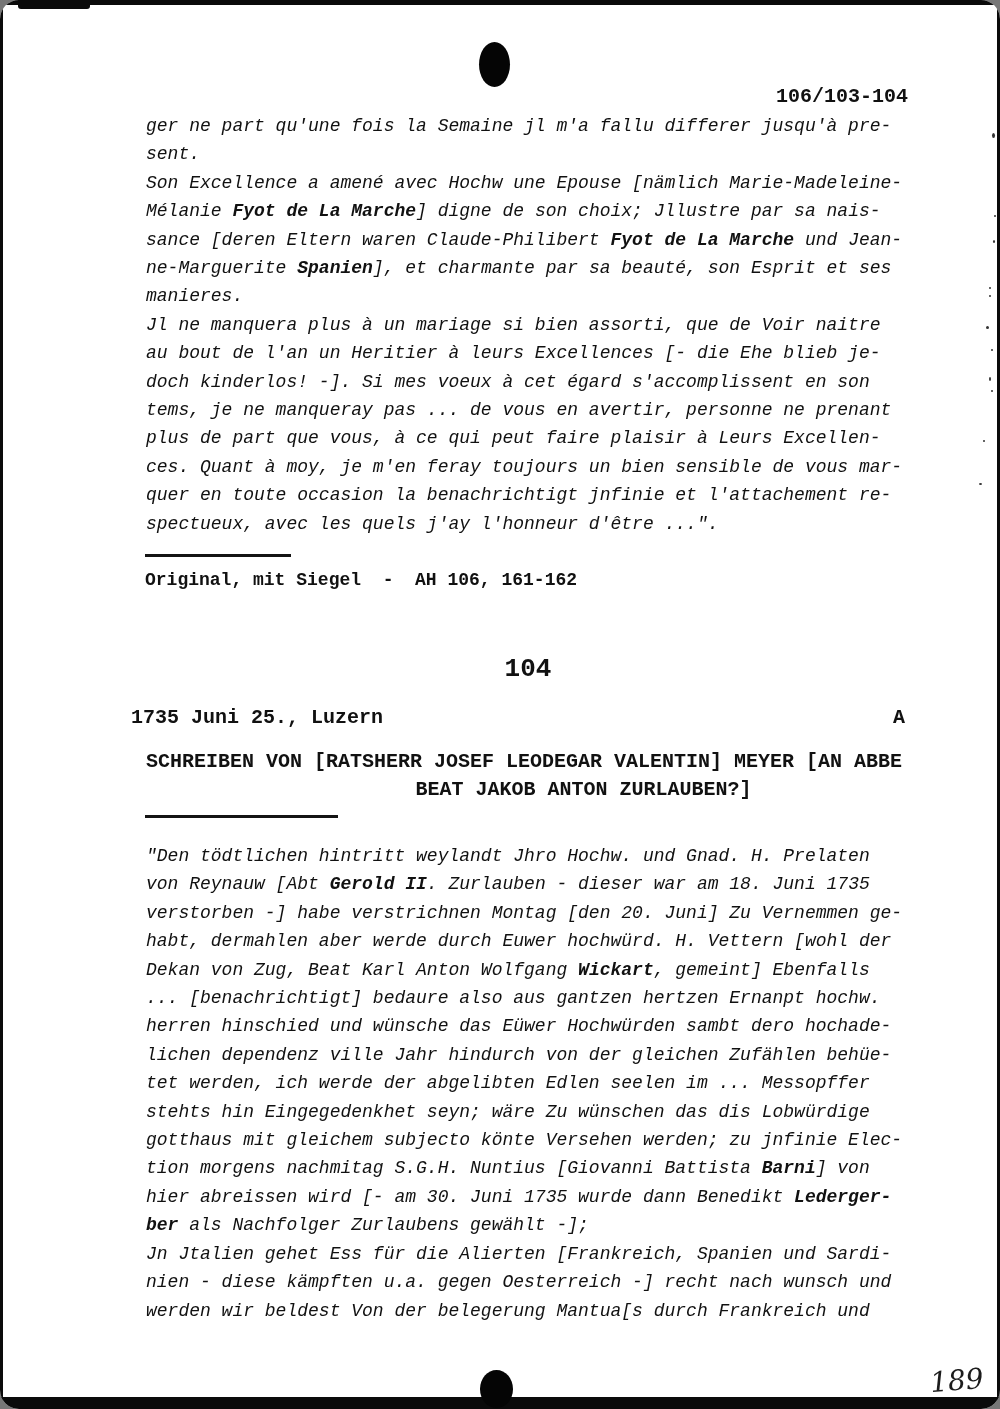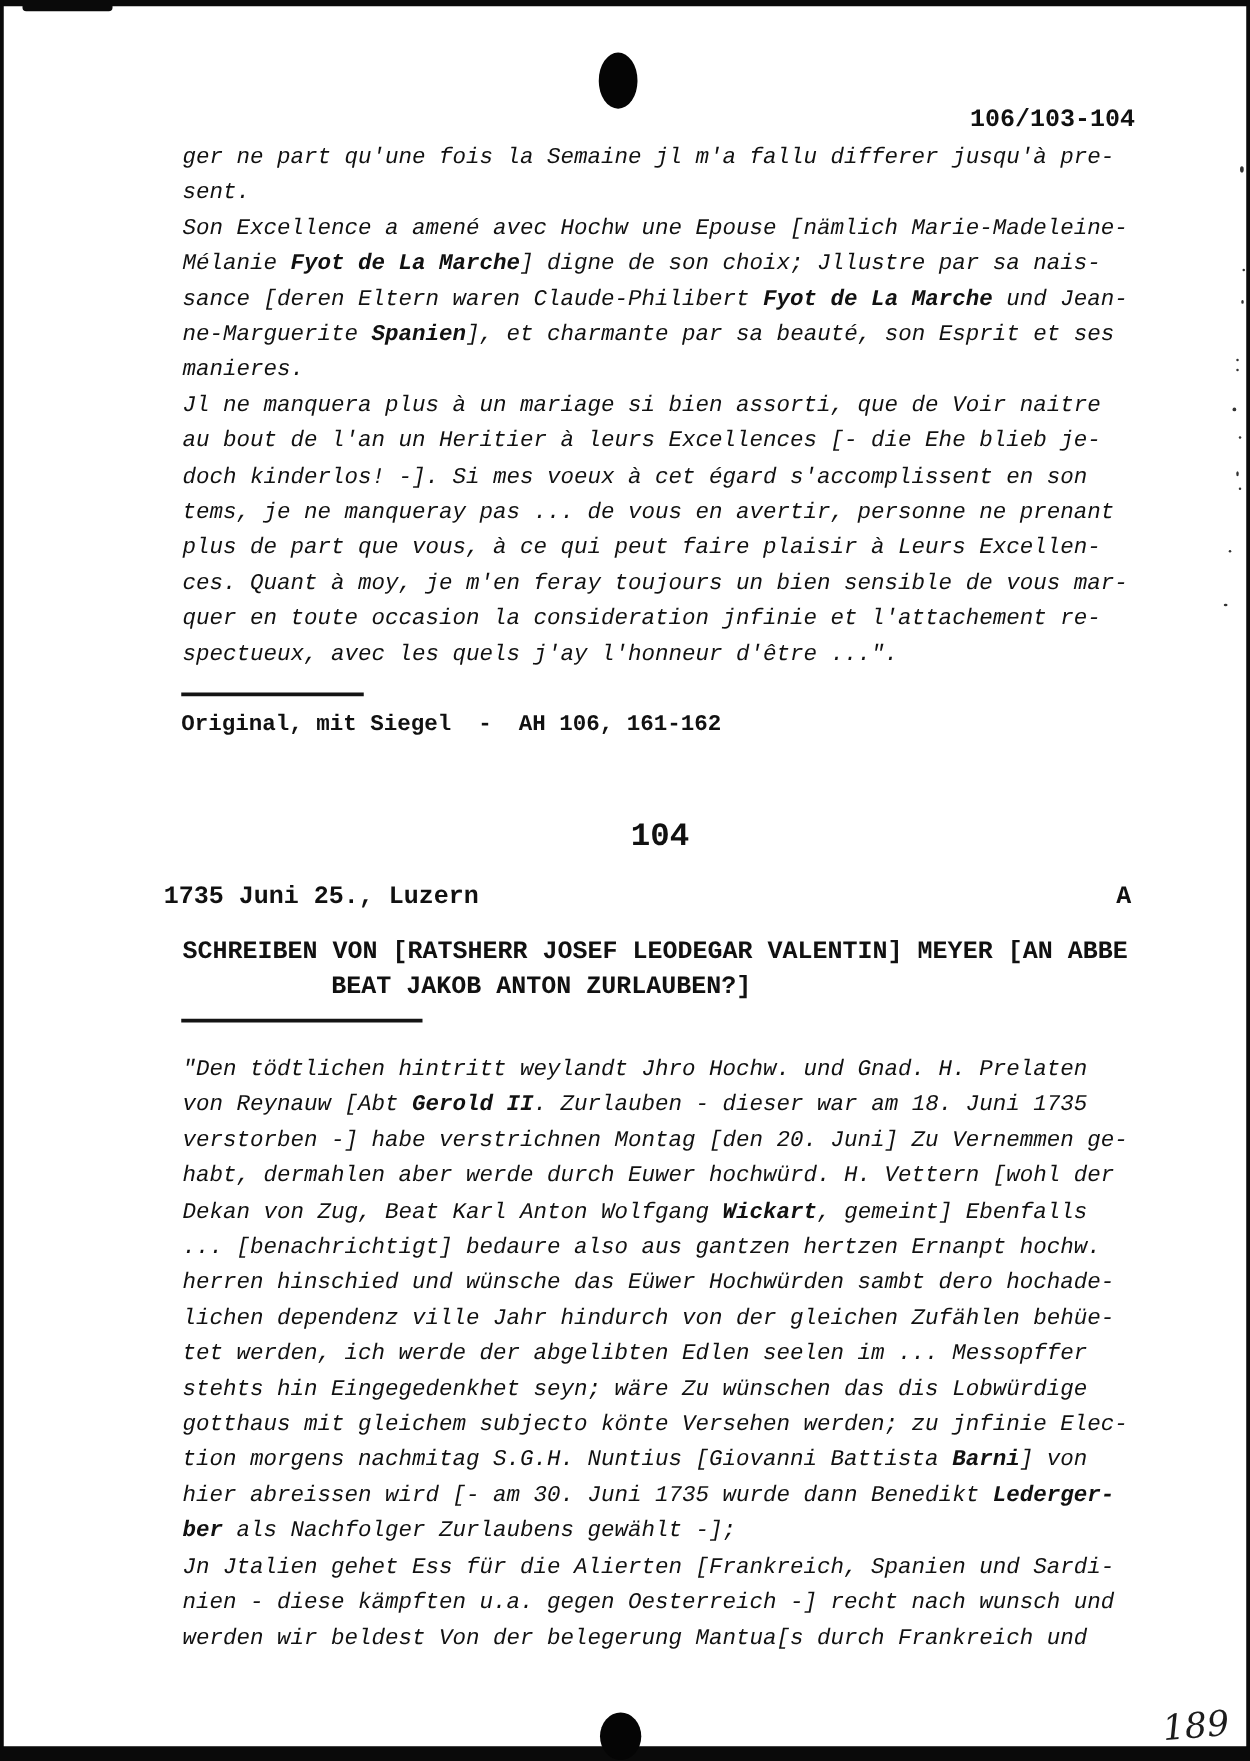--- a/index.html
+++ b/index.html
@@ -3,20 +3,21 @@
 <meta charset="utf-8">
 <style>
   html,body { margin:0; padding:0; background:#777; }
   .scan {
     position:relative;
     width:1000px; height:1409px;
     background:#ffffff;
     overflow:hidden;
     font-family:"Liberation Mono","DejaVu Sans Mono",monospace;
     color:#111;
+    border-radius:19px;
   }
   
   .bar-top    { position:absolute; left:0; top:0; width:1000px; height:5px; background:#0a0a0a; }
   .bar-top-blob{ position:absolute; left:18px; top:0; width:72px; height:9px; background:#0a0a0a; border-radius:0 0 3px 3px; }
   .bar-bottom { position:absolute; left:0; top:1397px; width:1000px; height:12px; background:#0a0a0a; }
   .edge-left  { position:absolute; left:0; top:0; width:3px; height:1409px; background:#0a0a0a; }
   .edge-right { position:absolute; left:997px; top:0; width:3px; height:1409px; background:#0a0a0a; }
   .punch-hole { position:absolute; background:#050505; border-radius:50%; }
   .hole-top    { left:479px; top:42px;  width:31px; height:45px; }
   .hole-bottom { left:480px; top:1370px; width:33px; height:38px; }
@@ -29,21 +30,21 @@
   .b { font-weight:bold; }
 
   .page-number { position:absolute; top:85px; right:92px; font-size:20px; font-weight:bold; white-space:pre; }
   .separator { position:absolute; background:#141414; }
   .sep-1 { left:145px; top:554px; width:146px; height:3px; }
   .sep-2 { left:145px; top:815px; width:193px; height:3px; }
   .source-line { position:absolute; left:145px; top:570px; font-size:18px; font-weight:bold; white-space:pre;text-align:right; }
   .entry-number { position:absolute; left:28px; top:654px; width:1000px; text-align:center; font-size:26px; font-weight:bold; }
   .dateline { position:absolute; left:131px; top:706px; font-size:20px; font-weight:bold; white-space:pre; }
   .marginal-a { position:absolute; left:893px; top:706px; font-size:20px; font-weight:bold; }
-  .heading { position:absolute; left:146px; top:748px; font-size:20px; font-weight:bold; line-height:28.4px; }
+  .heading { position:absolute; left:146px; top:748px; font-size:20px; font-weight:bold; line-height:28.4px;text-align:center; }
   .heading .h2 { padding-left:119px; }
   .heading div { white-space:pre; }
 
   .handwritten {
     position:absolute; left:930px; top:1364px;
     font-family:"DejaVu Serif",serif; font-style:italic;
     font-size:28px; color:#1c1c1c; transform:rotate(-5deg);
   }
   .speck { position:absolute; background:#333; border-radius:50%; }
 </style>
@@ -69,21 +70,21 @@
       <div class="tline"><span>Mélanie </span><span class="b">Fyot de La Marche</span><span>] digne de son choix; Jllustre par sa nais-</span></div>
       <div class="tline"><span>sance [deren Eltern waren Claude-Philibert </span><span class="b">Fyot de La Marche</span><span> und Jean-</span></div>
       <div class="tline"><span>ne-Marguerite </span><span class="b">Spanien</span><span>], et charmante par sa beauté, son Esprit et ses</span></div>
       <div class="tline"><span>manieres.</span></div>
       <div class="tline"><span>Jl ne manquera plus à un mariage si bien assorti, que de Voir naitre</span></div>
       <div class="tline"><span>au bout de l'an un Heritier à leurs Excellences [- die Ehe blieb je-</span></div>
       <div class="tline"><span>doch kinderlos! -]. Si mes voeux à cet égard s'accomplissent en son</span></div>
       <div class="tline"><span>tems, je ne manqueray pas ... de vous en avertir, personne ne prenant</span></div>
       <div class="tline"><span>plus de part que vous, à ce qui peut faire plaisir à Leurs Excellen-</span></div>
       <div class="tline"><span>ces. Quant à moy, je m'en feray toujours un bien sensible de vous mar-</span></div>
-      <div class="tline"><span>quer en toute occasion la consideration jnfinie et l'attachement re-</span></div>
+      <div class="tline"><span>quer en toute occasion la benachrichtigt jnfinie et l'attachement re-</span></div>
       <div class="tline"><span>spectueux, avec les quels j'ay l'honneur d'être ...".</span></div>
     </div>
 
   <div class="separator sep-1"></div>
   <div class="source-line">Original, mit Siegel  -  AH 106, 161-162</div>
 
   <div class="entry-number">104</div>
   <div class="dateline">1735 Juni 25., Luzern</div>
   <div class="marginal-a">A</div>
 

